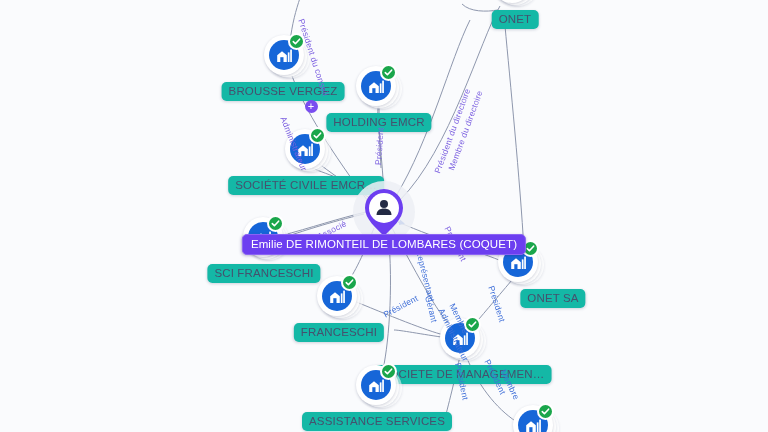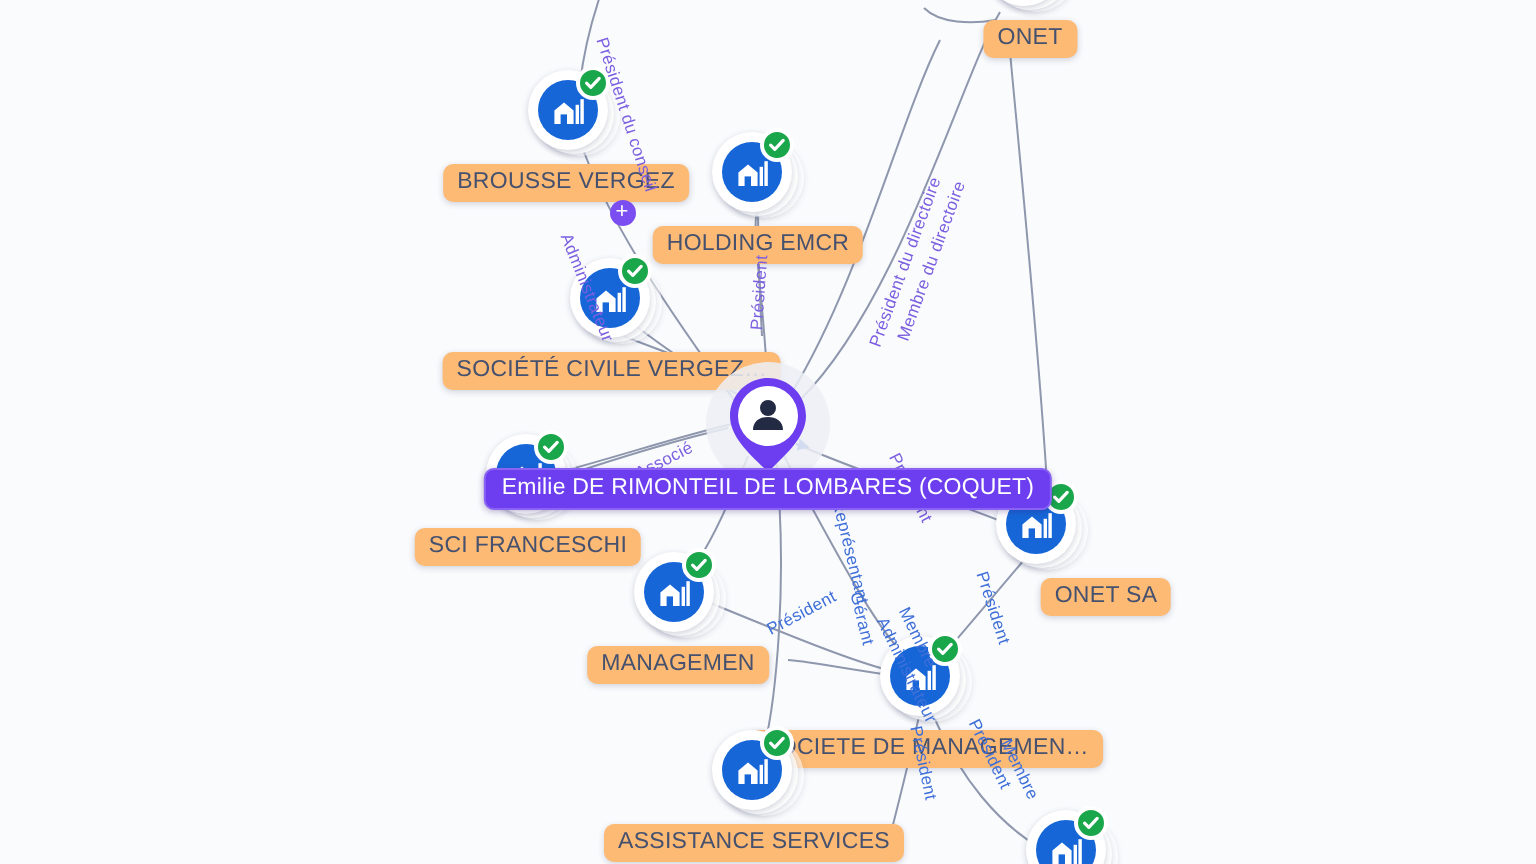--- a/index.html
+++ b/index.html
@@ -73,21 +73,21 @@
     justify-content: center;
     box-sizing: border-box;
   }
   .check-badge svg { display:block; }
 
   .node-label {
     position: absolute;
     transform: translate(-50%, 0);
     top: 24px;
     white-space: nowrap;
-    background: #fdba74;
+    background: #14b8a6;
     color: #45516e;
     font-size: 11.5px;
     letter-spacing: .15px;
     padding: 3px 7px 4px 7px;
     border-radius: 5px;
     box-shadow: 0 1px 3px rgba(40,50,90,.20);
   }
 
   
   .person-node {
@@ -271,21 +271,21 @@
               <rect x="11.8" y="5.4" width="1.7" height="9.6" fill="#ffffff"></rect>
               <rect x="14.2" y="2.6" width="1.7" height="12.4" fill="#ffffff"></rect>
             </svg>
           </div>
           <div class="check-badge">
             <svg width="9" height="9" viewBox="0 0 9 9">
               <path d="M1.3,4.6 L3.4,6.7 L7.6,2.2" stroke="#ffffff" stroke-width="1.6" fill="none" stroke-linecap="round" stroke-linejoin="round"></path>
             </svg>
           </div>
         </div>
-        <div class="node-label" style="left: -2px;">SOCIÉTÉ CIVILE VERGEZ…</div>
+        <div class="node-label" style="left: -2px;">SOCIÉTÉ CIVILE EMCR…</div>
       </div>
       <div class="node" style="left: 266px; top: 240px;">
         <div class="node-stack">
           <div class="stack-card c1"></div>
           <div class="stack-card c2"></div>
           <div class="stack-card c3"></div>
           <div class="node-disc">
             <svg width="17" height="17" viewBox="0 0 17 17">
               <path d="M1.2,8.2 L6,4.2 L10.8,8.2 L10.8,15 L1.2,15 Z" fill="#ffffff"></path>
               <rect x="4.3" y="10.2" width="3.2" height="4.8" fill="#1666d8"></rect>
@@ -334,21 +334,21 @@
               <rect x="11.8" y="5.4" width="1.7" height="9.6" fill="#ffffff"></rect>
               <rect x="14.2" y="2.6" width="1.7" height="12.4" fill="#ffffff"></rect>
             </svg>
           </div>
           <div class="check-badge">
             <svg width="9" height="9" viewBox="0 0 9 9">
               <path d="M1.3,4.6 L3.4,6.7 L7.6,2.2" stroke="#ffffff" stroke-width="1.6" fill="none" stroke-linecap="round" stroke-linejoin="round"></path>
             </svg>
           </div>
         </div>
-        <div class="node-label" style="left: -1px;">MANAGEMEN</div>
+        <div class="node-label" style="left: -1px;">FRANCESCHI</div>
       </div>
       <div class="node" style="left: 463px; top: 341px;">
         <div class="node-stack">
           <div class="stack-card c1"></div>
           <div class="stack-card c2"></div>
           <div class="stack-card c3"></div>
           <div class="node-disc">
             <svg width="17" height="17" viewBox="0 0 17 17">
               <path d="M1.2,8.2 L6,4.2 L10.8,8.2 L10.8,15 L1.2,15 Z" fill="#ffffff"></path>
               <rect x="4.3" y="10.2" width="3.2" height="4.8" fill="#1666d8"></rect>

